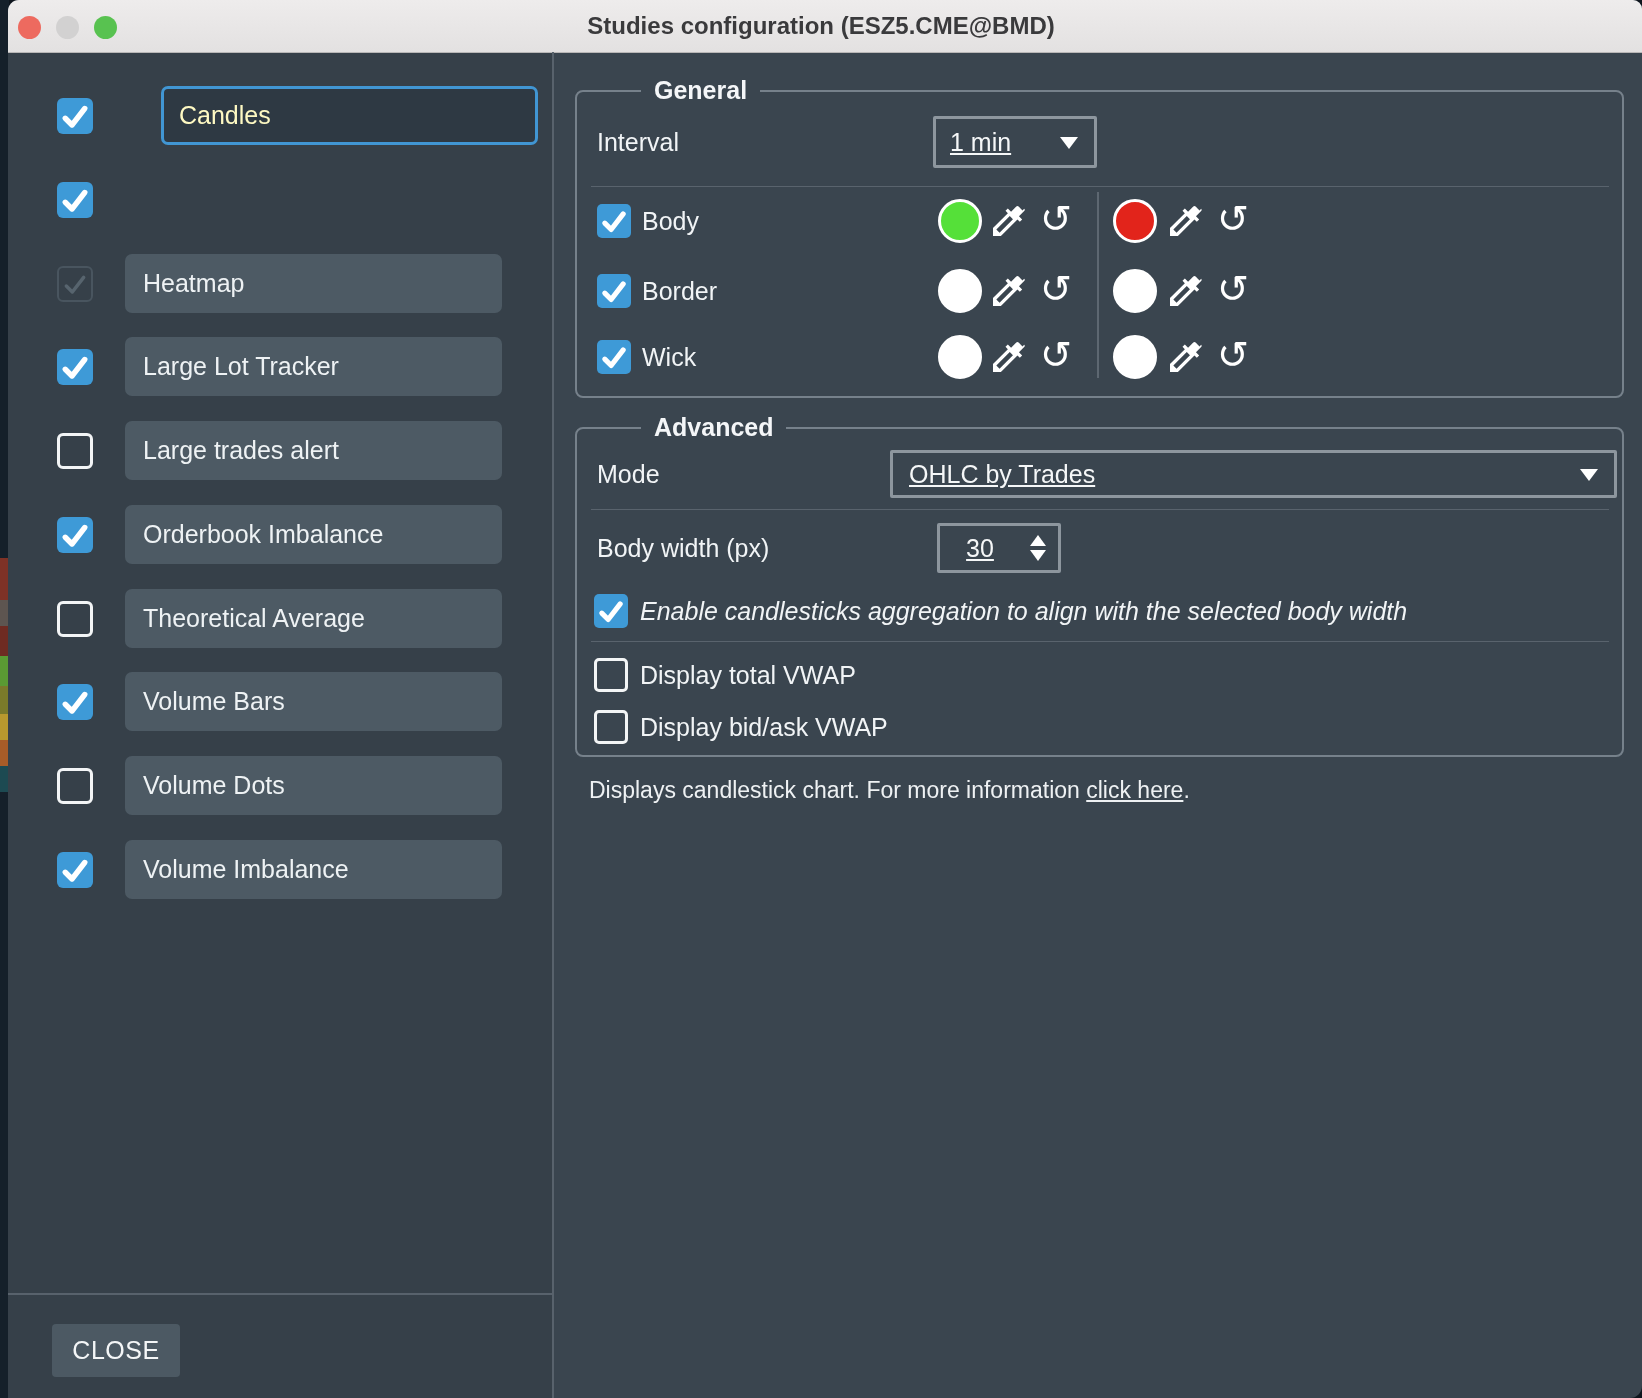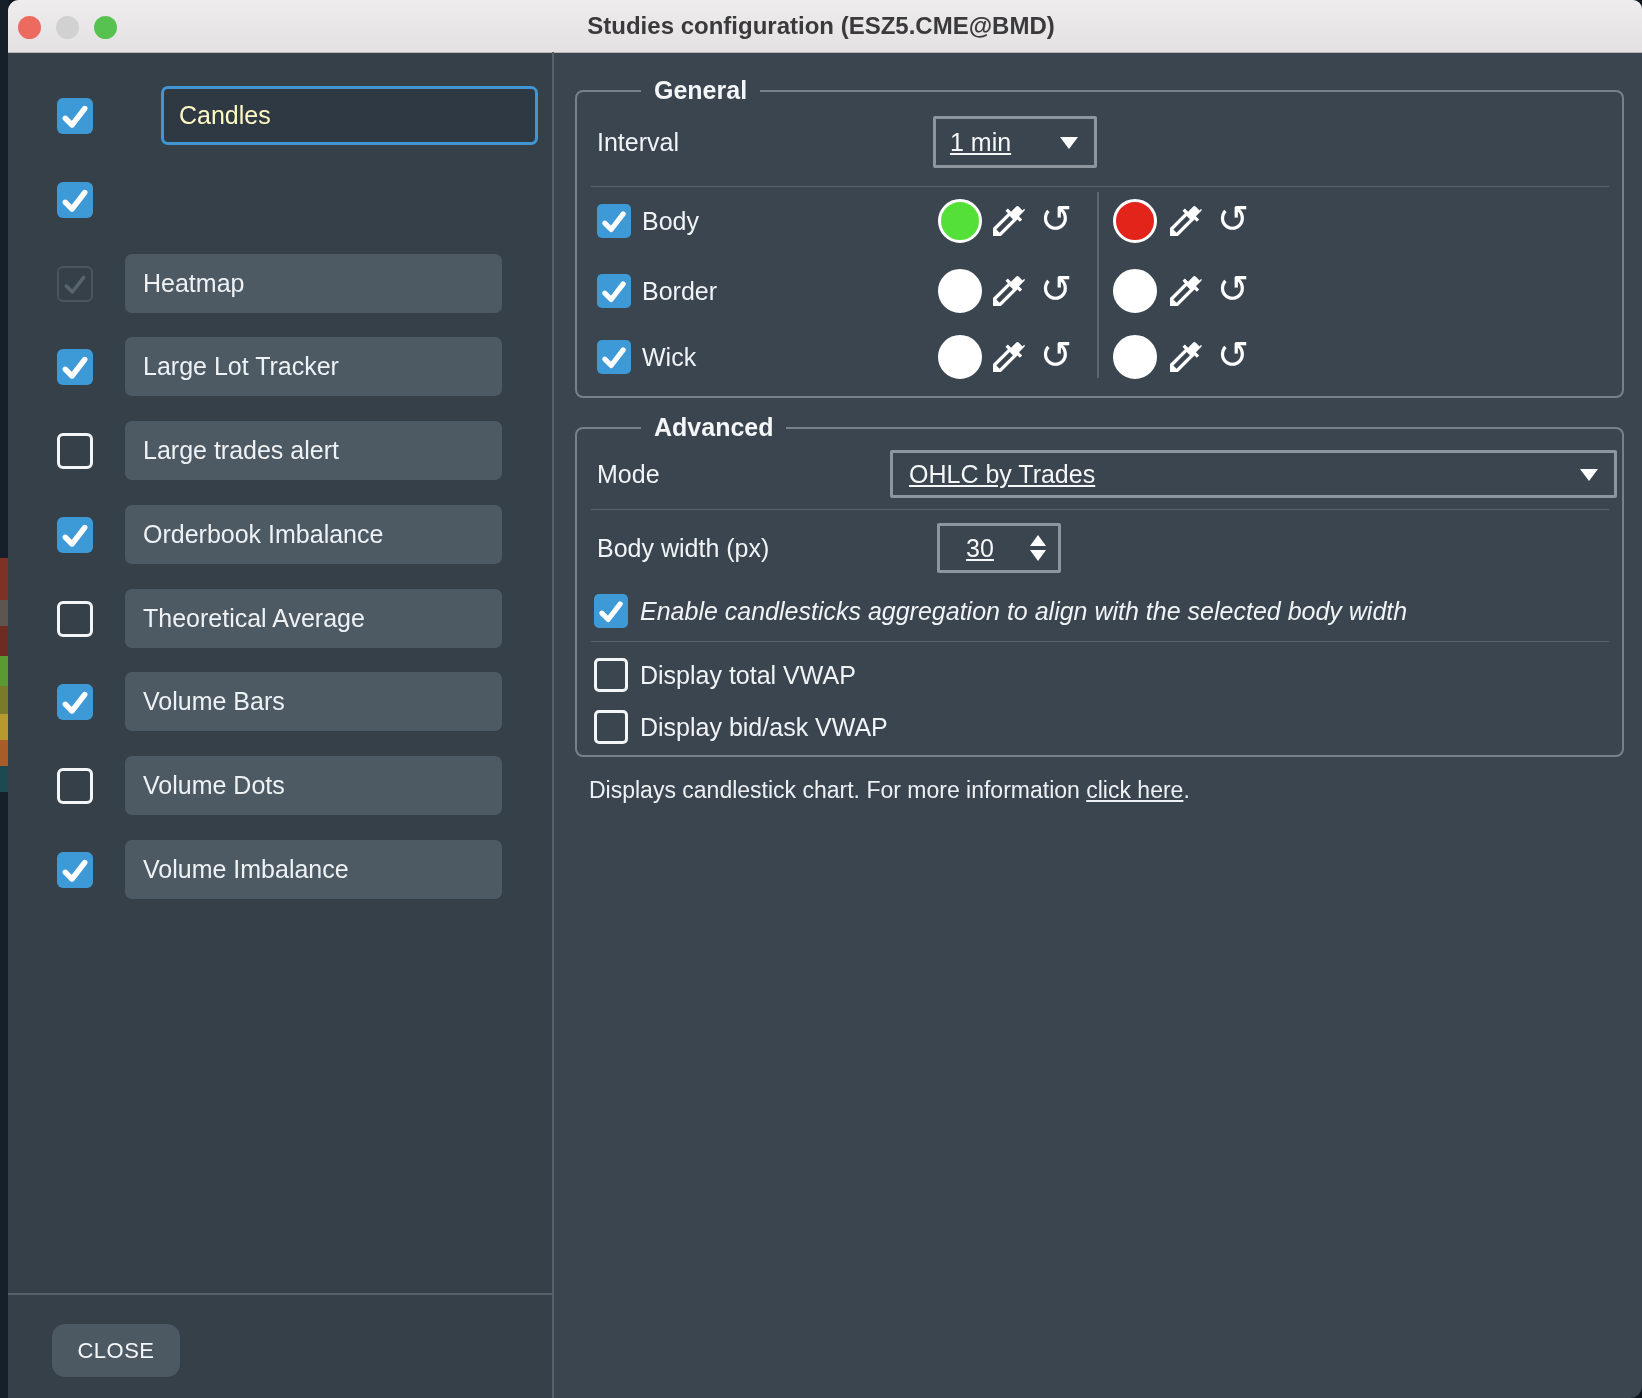--- a/index.html
+++ b/index.html
@@ -71,22 +71,22 @@
 
   
   .adv-row{position:absolute;left:0;width:1642px;height:40px;}
 
   
   #footer-note{position:absolute;left:589px;top:777px;font-size:23px;color:#eef1f3;}
   #footer-note a{color:#eef1f3;text-decoration:underline;}
 
   
   #close-btn{position:absolute;left:52px;top:1324px;width:128px;height:53px;background:#4c5963;
-             border-radius:13px;display:flex;align-items:center;justify-content:center;
-             font-size:22px;color:#f4f6f7;letter-spacing:0.5px;}
+             border-radius:4px;display:flex;align-items:center;justify-content:center;
+             font-size:25px;color:#f4f6f7;letter-spacing:0.5px;}
 </style>
 </head>
 <body>
 
 <div id="screen">
 
   <div id="understrip">
     <div class="seg" style="top:558px;height:42px;background:#7e3226;"></div>
     <div class="seg" style="top:600px;height:26px;background:#5d5550;"></div>
     <div class="seg" style="top:626px;height:30px;background:#6e2b22;"></div>

